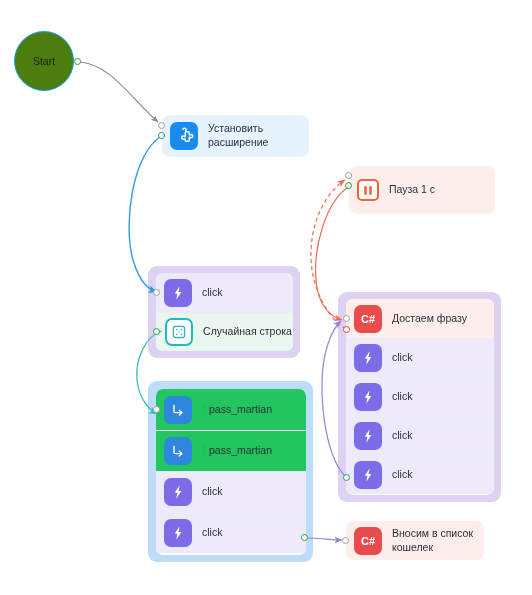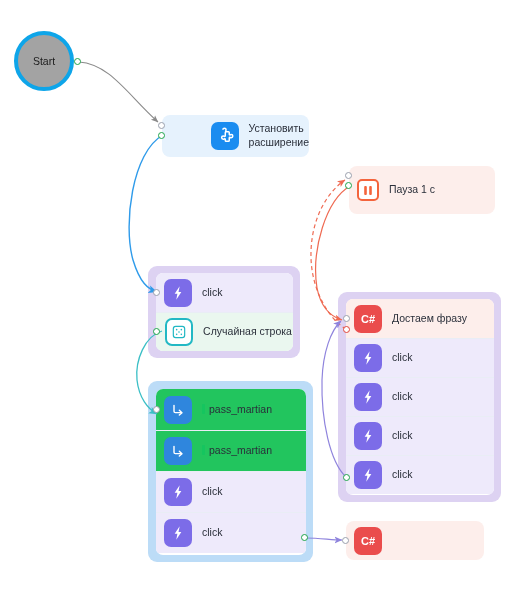--- a/index.html
+++ b/index.html
@@ -22,22 +22,22 @@
     pointer-events: none;
     z-index: 3;
   }
 
   
   .start-node {
     position: absolute;
     left: 14px; top: 31px;
     width: 60px; height: 60px;
     border-radius: 50%;
-    background: #a3a3a3;
-    border: 4px solid #0ea5e9;
+    background: #4d7c0f;
+    border: 1px solid #0ea5e9;
     box-sizing: border-box;
     display: flex;
     align-items: center;
     justify-content: center;
     z-index: 5;
   }
   .start-node .label {
     font-size: 10.5px;
     color: #1c1c1c;
   }
@@ -177,21 +177,21 @@
     <path d="M 346 477 C 330 462 321 420 322 380 C 323 352 331 330 341 321" fill="none" stroke="#8f84dd" stroke-width="1.2" marker-end="url(#ah-purple)"></path>
 
     <path d="M 305 538 C 322 538 330 540 342 540" fill="none" stroke="#8f84dd" stroke-width="1.2" marker-end="url(#ah-purple)"></path>
   </svg>
 
   <div class="start-node">
     <span class="label">Start</span>
   </div>
   <div class="port port-out" style="left:74px; top:58px;"></div>
 
-  <div class="card card-blue" style="left:162px; top:115px; width:147px; height:42px;justify-content:flex-end;">
+  <div class="card card-blue" style="left:162px; top:115px; width:147px; height:42px;">
     <span class="icon icon-puzzle">
       <svg width="19" height="19" viewBox="0 0 24 24" fill="none" stroke="#ffffff" stroke-width="1.9" stroke-linejoin="round">
         <path d="M10 3.5a2 2 0 0 1 4 0c0 .9-.5 1.3-.5 1.8 0 .4.3.7.8.7H17a1 1 0 0 1 1 1v2.2c0 .5.3.8.7.8.5 0 .9-.5 1.8-.5a2 2 0 0 1 0 4c-.9 0-1.3-.5-1.8-.5-.4 0-.7.3-.7.8V17a1 1 0 0 1-1 1h-3a1 1 0 0 1-1-1v-1.3c0-.5-.3-.8-.8-.8-.5 0-.9.5-1.8.5a2 2 0 0 1 0-4c.9 0 1.3.5 1.8.5.5 0 .8-.3.8-.8V7a1 1 0 0 1 1-1"></path>
       </svg>
     </span>
     <span class="text">Установить
 расширение</span>
   </div>
   <div class="port port-in" style="left:158px; top:122px;"></div>
   <div class="port port-out" style="left:158px; top:132px;"></div>
@@ -321,16 +321,18 @@
     </div>
   </div>
   <div class="port port-in" style="left:343px; top:315px;"></div>
   <div class="port port-err" style="left:343px; top:326px;"></div>
   <div class="port port-out" style="left:343px; top:474px;"></div>
 
   <div class="card card-red" style="left:346px; top:521px; width:138px; height:39px;">
     <span class="icon icon-csharp">
         <span>C#</span>
       </span>
+    <span class="text">Вносим в список
+кошелек</span>
   </div>
   <div class="port port-in" style="left:342px; top:537px;"></div>
 
 </div>
 
 </body></html>

